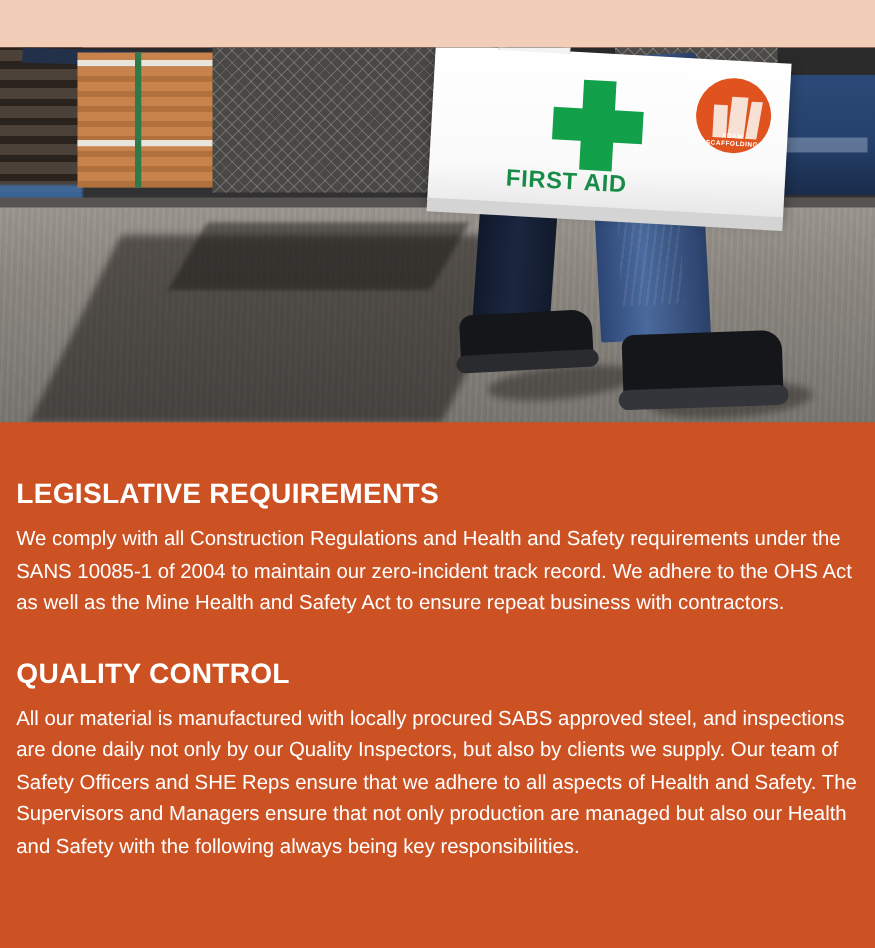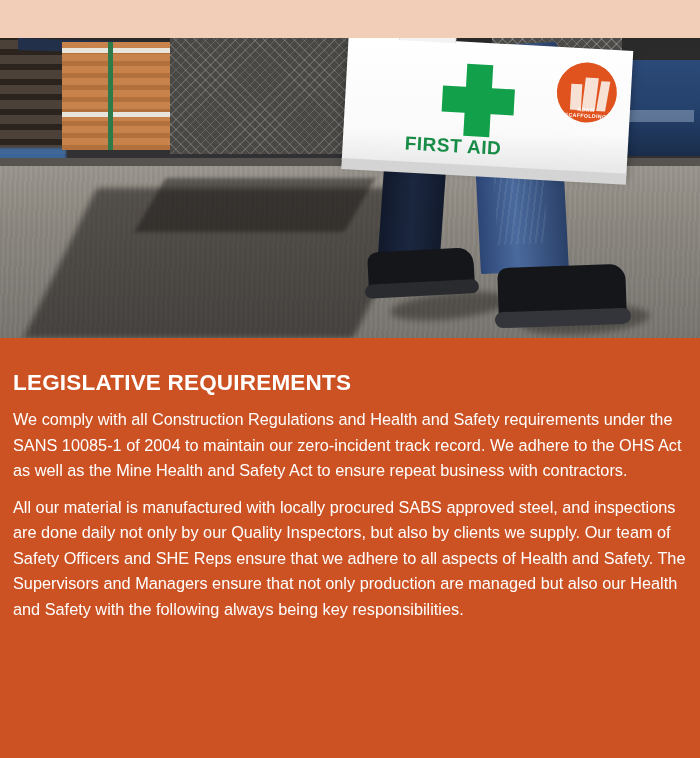--- a/index.html
+++ b/index.html
@@ -191,21 +191,21 @@
   .logo .arc{
     position:absolute;left:0;bottom:4px;width:60px;text-align:center;
     font-size:5.2px;font-weight:bold;color:#fff;letter-spacing:.4px;
     font-family:"Liberation Sans", sans-serif;
   }
 
   
   .content{
     position:absolute;left:0;top:338px;width:700px;height:420px;
     background:#cc5123;
-    padding:0 13px;box-sizing:border-box;
+    padding:12px 13px;box-sizing:border-box;
   }
   h2.sec{
     margin:0;color:#ffffff;font-weight:bold;
     font-size:22.5px;letter-spacing:.2px;
     font-family:"Liberation Sans", sans-serif;
   }
   .h1pos{padding-top:32px;}
   .h2pos{padding-top:30px;}
   p.body{
     margin:11px 0 0 0;color:#ffffff;
@@ -261,16 +261,17 @@
         <div class="b b3"></div>
         <div class="arc">ADAM SCAFFOLDING</div>
       </div>
     </div>
   </div>
 
   <div class="content">
     <h2 class="sec h1pos">LEGISLATIVE REQUIREMENTS</h2>
     <p class="body">We comply with all Construction Regulations and Health and Safety requirements under the SANS 10085-1 of 2004 to maintain our zero-incident track record.  We adhere to the OHS Act as well as the Mine Health and Safety Act to ensure repeat business with contractors.</p>
 
+    <h2 class="sec h2pos">QUALITY CONTROL</h2>
     <p class="body">All our material is manufactured with locally procured SABS approved steel, and inspections are done daily not only by our Quality Inspectors, but also by clients we supply. Our team of Safety Officers and SHE Reps ensure that we adhere to all aspects of Health and Safety. The Supervisors and Managers ensure that not only production are managed but also our Health and Safety with the following always being key responsibilities.</p>
   </div>
 
 </div>
 
 </body></html>

